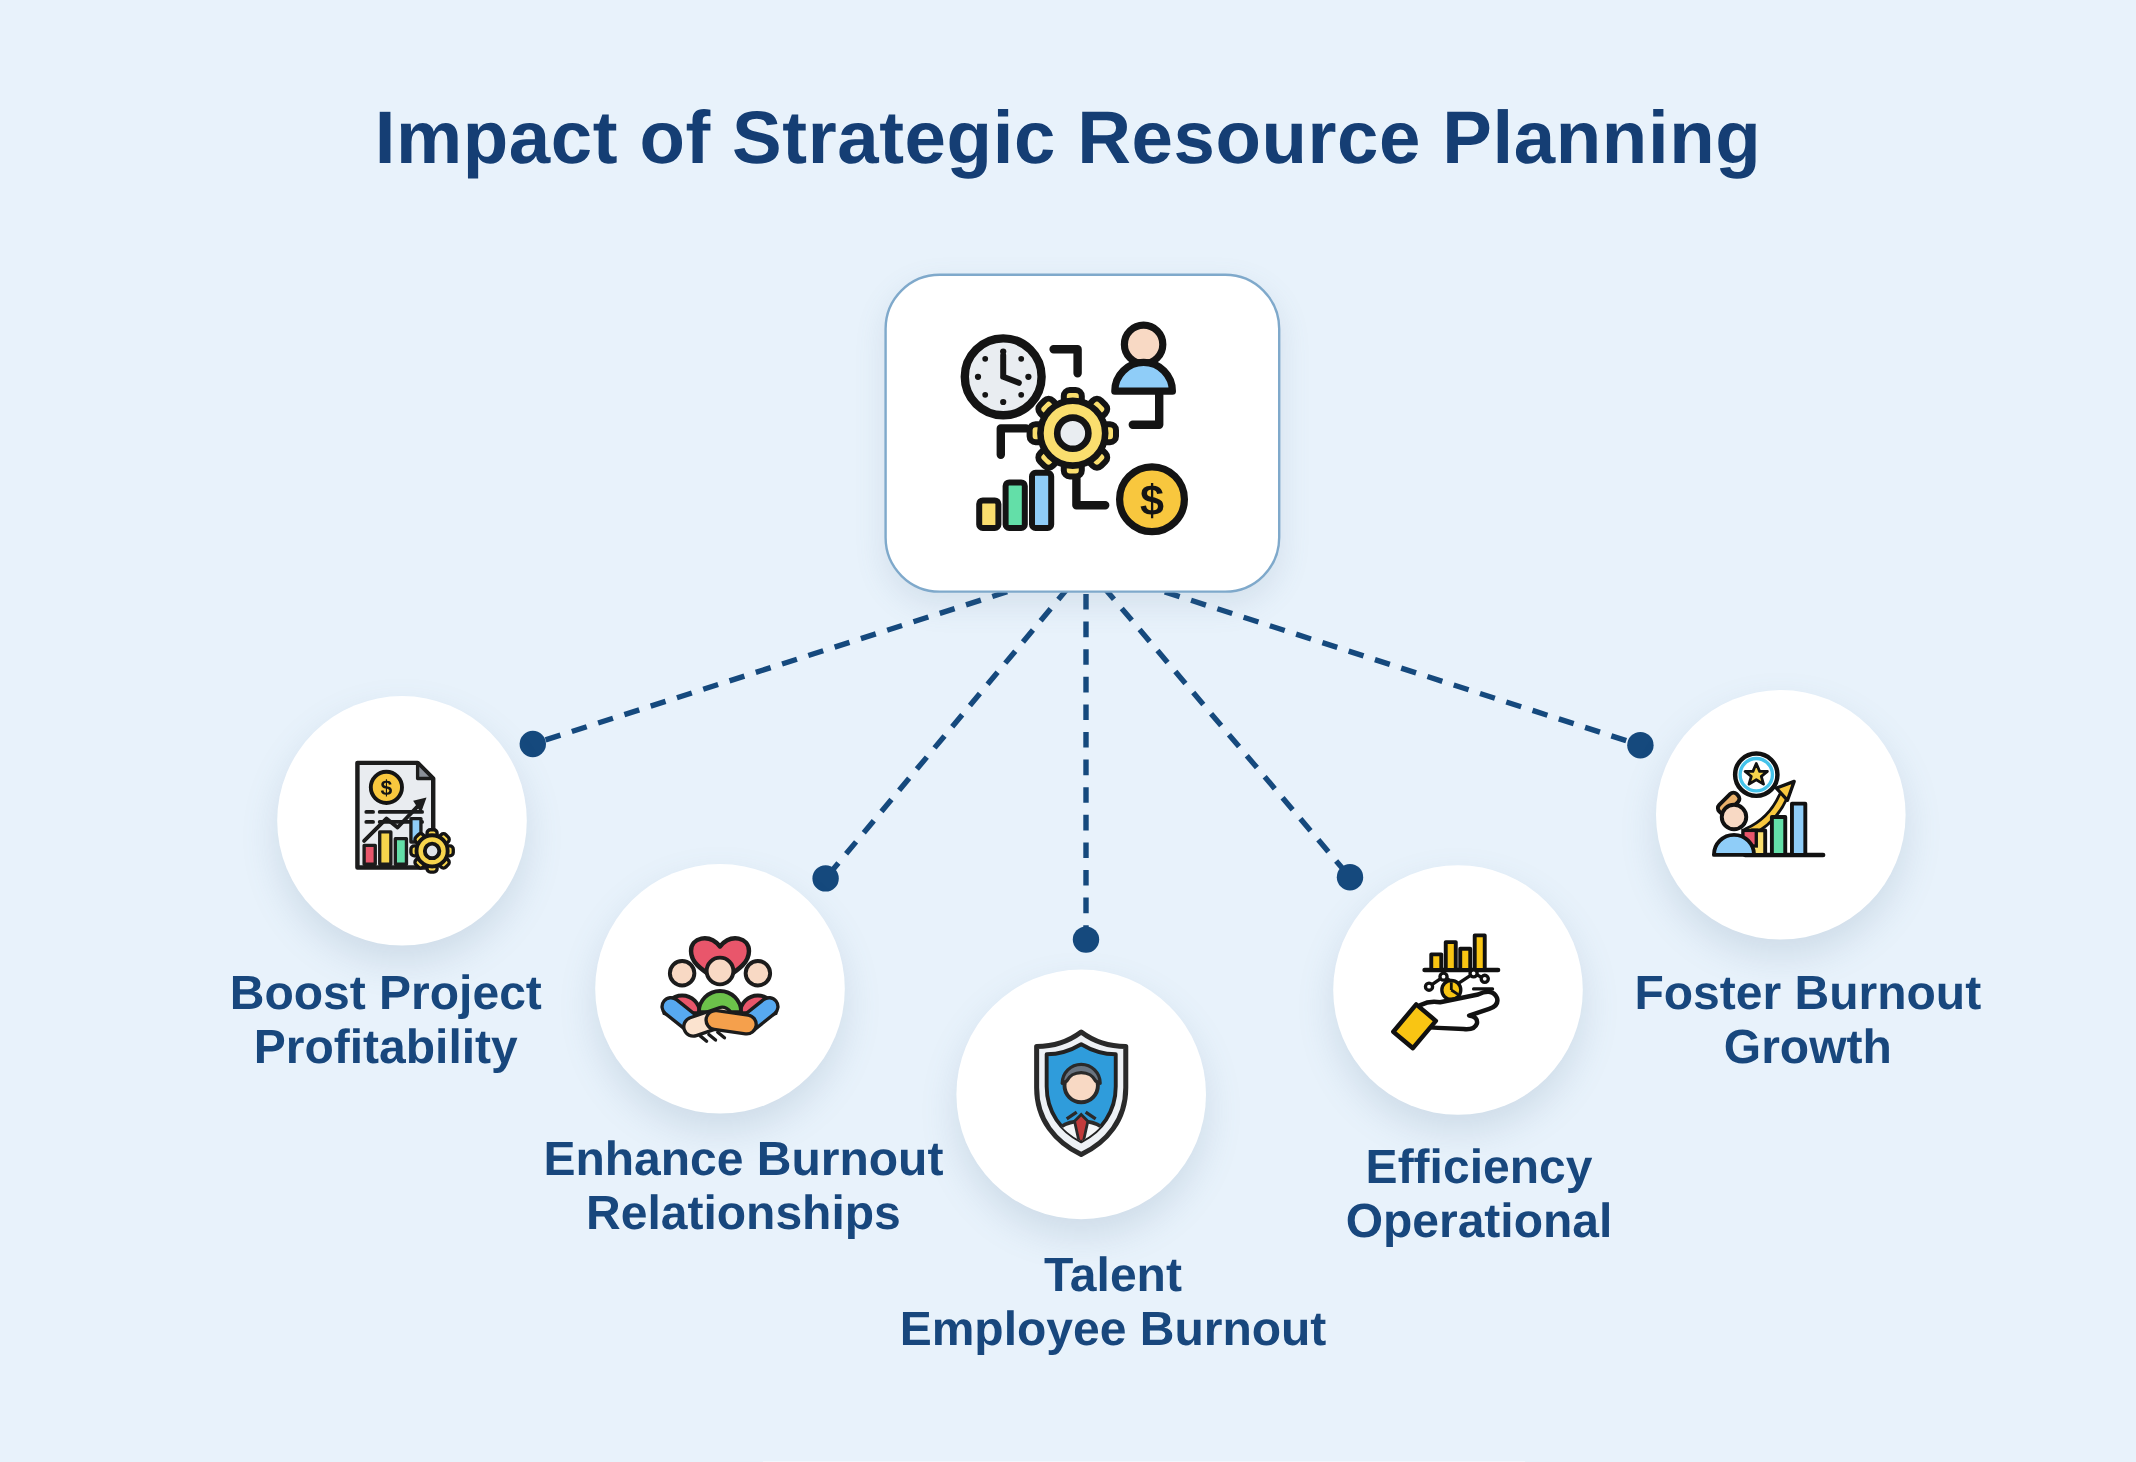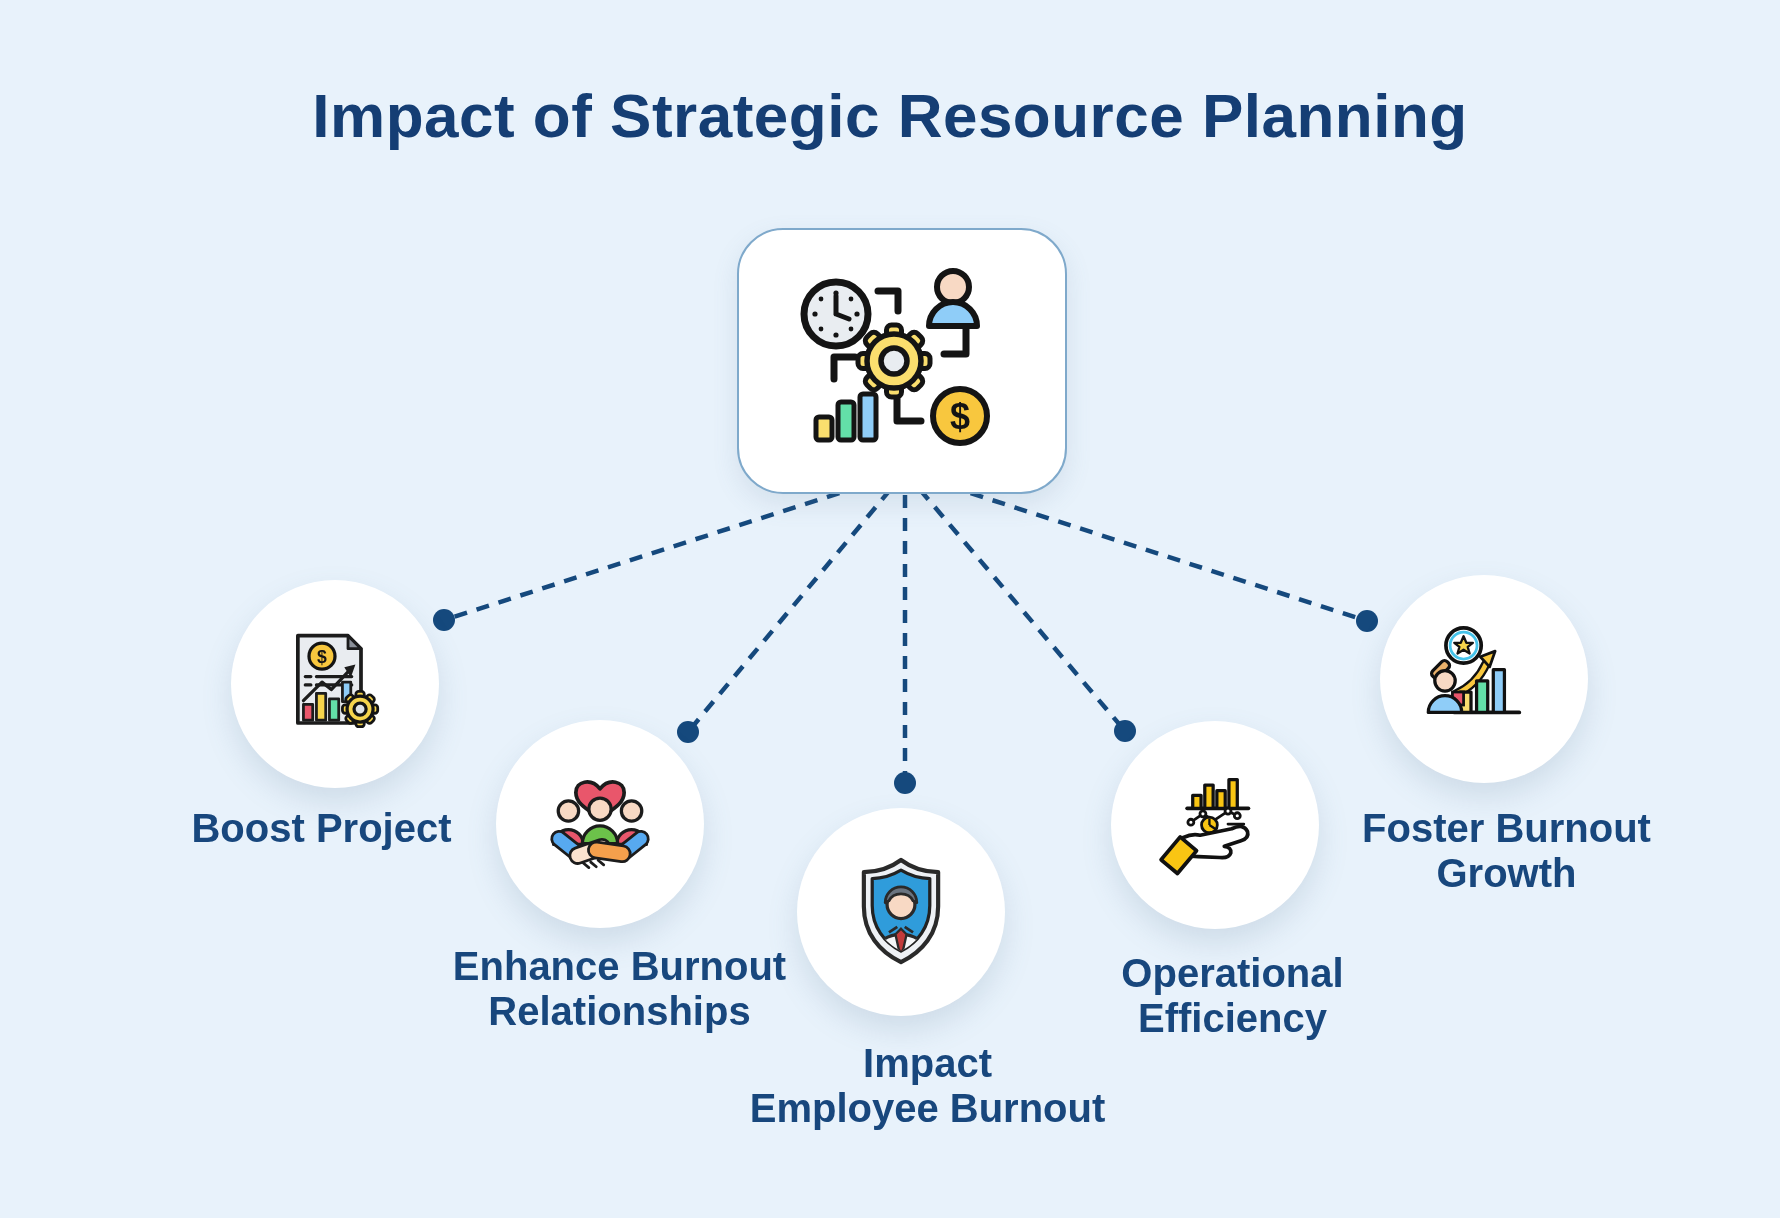--- a/index.html
+++ b/index.html
@@ -150,20 +150,21 @@
           <rect x="-4.5" y="-19" width="9" height="38" rx="3" transform="rotate(90)"></rect>
           <rect x="-4.5" y="-19" width="9" height="38" rx="3" transform="rotate(135)"></rect>
         </g>
         <circle r="14" fill="#f6d44c" stroke="#141414" stroke-width="3.5"></circle>
         <circle r="6.5" fill="#dfe3e8" stroke="#141414" stroke-width="3.5"></circle>
       </g>
     </svg>
   </div>
   <div class="node-label" style="left:302px;top:806px;">
     <span>Boost Project</span>
+    <span>Profitability</span>
   </div>
 
   <div class="node-circle" style="left:496px;top:720px;">
     <svg width="130" height="130" viewBox="0 0 140 140">
       <path d="M70 64 C56 54 44 48 44 36 C44 24 60 20 70 32 C80 20 96 24 96 36 C96 48 84 54 70 64 Z" class="fred" stroke="#1c1c1c" stroke-width="4" stroke-linejoin="round"></path>
 
       <circle cx="36" cy="56" r="11" class="fskin" stroke="#1c1c1c" stroke-width="3.5"></circle>
       <path d="M20 92 a16 16 0 0 1 32 0 z" class="fred" stroke="#1c1c1c" stroke-width="3.5" stroke-linejoin="round"></path>
       <circle cx="104" cy="56" r="11" class="fskin" stroke="#1c1c1c" stroke-width="3.5"></circle>
       <path d="M88 92 a16 16 0 0 1 32 0 z" class="fred" stroke="#1c1c1c" stroke-width="3.5" stroke-linejoin="round"></path>
@@ -202,21 +203,21 @@
       <g clip-path="url(#shieldClip)">
         <path d="M44 112 a26 18 0 0 1 52 0 z" fill="#f4f6f8" stroke="#2a2a2a" stroke-width="3.5"></path>
         <polygon points="70,88 76,94 72,112 68,112 64,94" fill="#c23b3b" stroke="#2a2a2a" stroke-width="2.5"></polygon>
         <path d="M57 92 L66 86 M83 92 L74 86" stroke="#2a2a2a" stroke-width="3" fill="none"></path>
         <circle cx="70" cy="62" r="15" class="fskin" stroke="#2a2a2a" stroke-width="3.5"></circle>
         <path d="M53 60 a17 17 0 0 1 34 0 l-4 -2 a14 12 0 0 0 -26 0 z" fill="#6a7480" stroke="#2a2a2a" stroke-width="3" stroke-linejoin="round"></path>
       </g>
     </svg>
   </div>
   <div class="node-label" style="left:908px;top:1041px;">
-    <span>Impact</span>
+    <span>Talent</span>
     <span>Employee Burnout</span>
   </div>
 
   <div class="node-circle" style="left:1111px;top:721px;">
     <svg width="130" height="130" viewBox="0 0 140 140">
       <path d="M40 52 H106" stroke="#111" stroke-width="4" stroke-linecap="round"></path>
       <g fill="#f9c513" stroke="#111" stroke-width="3.5" stroke-linejoin="round">
         <rect x="46" y="38" width="9" height="14"></rect>
         <rect x="59" y="27" width="9" height="25"></rect>
         <rect x="72" y="33" width="9" height="19"></rect>
@@ -232,22 +233,22 @@
       <circle cx="64" cy="70" r="8.5" fill="#f9c513" stroke="#111" stroke-width="3"></circle>
       <path d="M64 70 L64 63 M64 70 L70 74" stroke="#111" stroke-width="2.5" fill="none"></path>
       <path d="M84 69 H101 M86 75 H98" stroke="#111" stroke-width="3" stroke-linecap="round"></path>
       <path d="M26 92 Q38 78 54 81 L88 74 Q101 68 105 77 Q107 84 98 87 L80 93 Q88 94 87 100 Q85 106 75 105 L52 104 Q36 104 28 97 Z" fill="#fff" stroke="#111" stroke-width="4" stroke-linejoin="round"></path>
       <g transform="translate(30,103) rotate(40)">
         <rect x="-11" y="-17" width="23" height="32" fill="#f9c513" stroke="#111" stroke-width="4" stroke-linejoin="round"></rect>
       </g>
     </svg>
   </div>
   <div class="node-label" style="left:1213px;top:951px;">
+    <span>Efficiency</span>
     <span>Operational</span>
-    <span>Efficiency</span>
   </div>
 
   <div class="node-circle" style="left:1380px;top:575px;">
     <svg width="130" height="130" viewBox="0 0 140 140">
       <g transform="translate(31,52) rotate(45)">
         <rect x="-5" y="0" width="10" height="22" rx="4" fill="#eab16b" stroke="#111" stroke-width="3.5"></rect>
       </g>
       <circle cx="48" cy="34" r="19" fill="#fff" stroke="#111" stroke-width="4"></circle>
       <circle cx="48" cy="34" r="14.5" fill="none" stroke="#45c3ea" stroke-width="3"></circle>
       <polygon points="48,24 51,31 58,31 52.5,35.5 54.5,42.5 48,38.5 41.5,42.5 43.5,35.5 38,31 45,31" fill="#f7d54b" stroke="#111" stroke-width="2.5" stroke-linejoin="round"></polygon>

